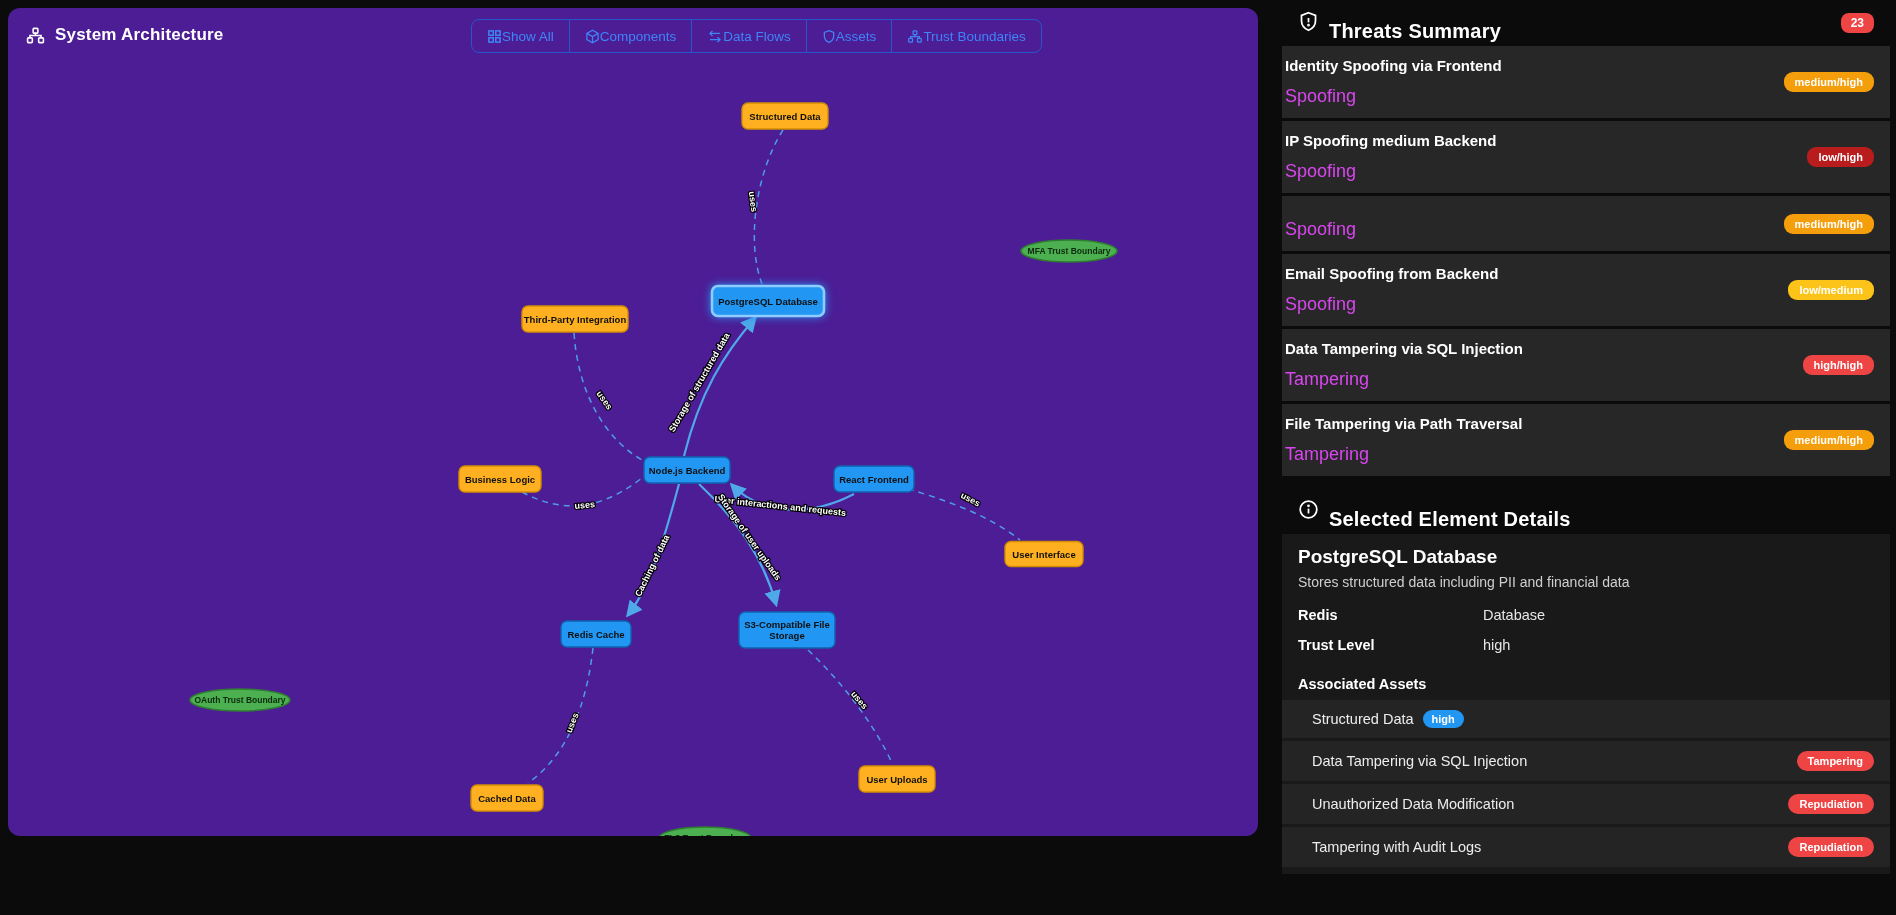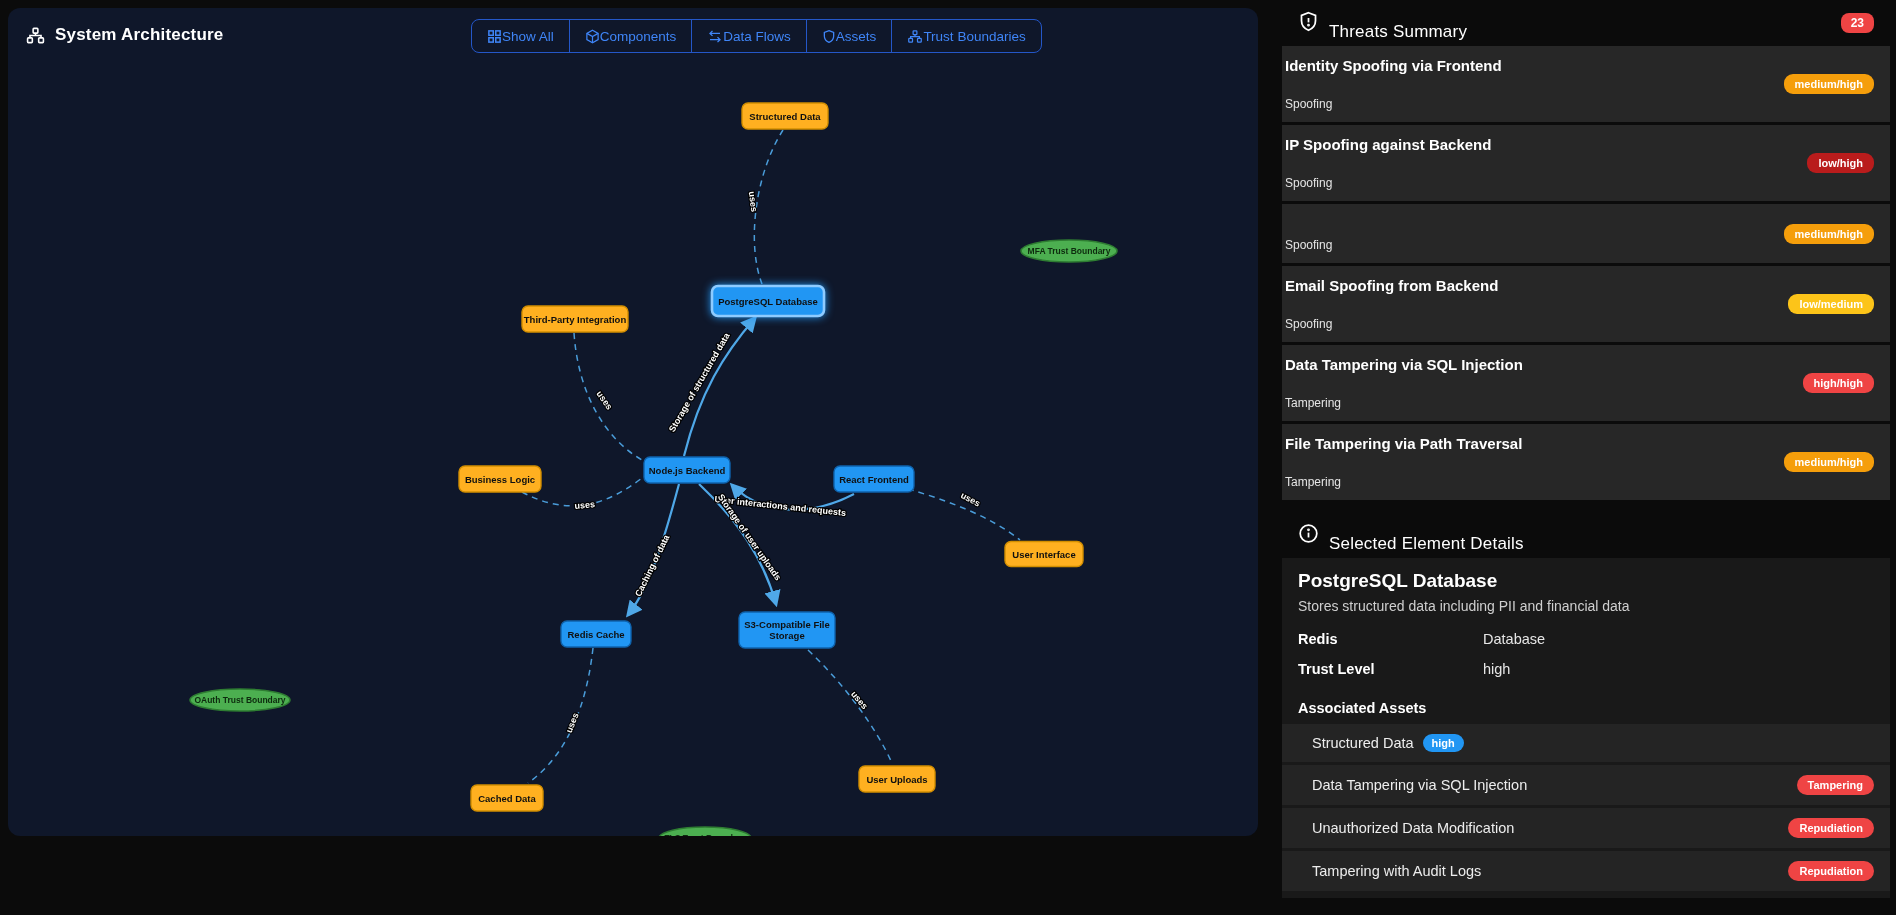--- a/index.html
+++ b/index.html
@@ -1,21 +1,21 @@
 <!DOCTYPE html>
 <html><head>
 <meta charset="utf-8">
 <style>
   * { margin:0; padding:0; box-sizing:border-box; }
   html,body { width:1896px; height:915px; background:#0b0b0b; overflow:hidden;
               font-family:"Liberation Sans", sans-serif; color:#fff; position:relative; }
 
   
   .arch-card { position:absolute; left:8px; top:8px; width:1250px; height:828px;
-               background:#0f172a; border-radius:12px; overflow:hidden; }
+               background:#4c1d95; border-radius:12px; overflow:hidden; }
   .arch-header { position:relative; height:54px; display:flex; align-items:center; padding:0 18px; }
   .arch-title { font-size:17px; font-weight:700; margin-left:10px; letter-spacing:.2px; }
   .title-icon svg { display:block; }
 
   .filter-group { position:absolute; left:463px; top:11px; display:flex;
                   border:1px solid #2457c8; border-radius:8px; overflow:hidden; }
   .filter-btn { display:flex; align-items:center; height:32px; padding:0 15px;
                 background:transparent; border:none; border-right:1px solid #2457c8;
                 color:#3f85f7; font-size:13.5px; font-family:inherit; cursor:pointer; white-space:nowrap; }
   .filter-btn:last-child { border-right:none; }
@@ -29,26 +29,26 @@
   .node-rect.asset      { fill:#ffb020; stroke:#d28e00; stroke-width:1.4; }
   .node-rect.component  { fill:#2196f3; stroke:#0f63ad; stroke-width:1.4; }
   .node-rect.selected   { stroke:#8ecbff; stroke-width:2.6; filter:drop-shadow(0 0 4px #2196f3); }
   .node-ellipse         { fill:#4caf50; stroke:#2e7d32; stroke-width:1.5; }
   .node-label  { font:700 9.5px "Liberation Sans", sans-serif; fill:#101010; text-anchor:middle; }
   .boundary-label { font:700 8.5px "Liberation Sans", sans-serif; fill:#0d2b0e; text-anchor:middle; }
 
   
   .right-col { position:absolute; left:1282px; top:0; width:608px; }
   .panel-header { display:flex; align-items:center; gap:10px; height:46px; padding:0 16px; }
-  .panel-header h2 { font-size:17px; font-weight:400; letter-spacing:.2px;margin-top:17px; }
+  .panel-header h2 { font-size:20px; font-weight:700; letter-spacing:.2px;margin-top:17px; }
   .count-badge { margin-left:auto; background:#ef4444; color:#ffffff; font-size:12px; font-weight:700;
                  padding:3px 10px; border-radius:8px; }
   .threat-row { position:relative; background:#272727; padding:11px 120px 11px 3px; margin-bottom:3px; }
   .threat-title { font-size:15px; font-weight:700; }
-  .threat-cat   { font-size:12px; color:#e5e5e5; margin-top:23px; }
+  .threat-cat   { font-size:18px; color:#d946ef; margin-top:12px; }
   .sev-badge { position:absolute; right:16px; top:50%; transform:translateY(-50%);
                font-size:11px; font-weight:700; color:#fff; padding:4px 11px; border-radius:9px; }
 
   .details-panel { margin-top:12px; }
   .details-body  { background:#191919; padding-bottom:4px; }
   .element-name  { font-size:19px; font-weight:700; padding:12px 16px 6px; }
   .element-desc  { font-size:14px; color:#cfcfcf; padding:0 16px 10px; }
   .prop-row  { display:flex; padding:7px 16px; font-size:14.5px; }
   .prop-label{ font-weight:700; width:185px; flex:none; }
   .prop-value{ color:#e6e6e6; }
@@ -230,21 +230,21 @@
       <h2>Threats Summary</h2>
       <span class="count-badge">23</span>
     </div>
     <div id="threat-list">
         <div class="threat-row">
           <div class="threat-title">Identity Spoofing via Frontend</div>
           <div class="threat-cat">Spoofing</div>
           <span class="sev-badge" style="background:#f59e0b">medium/high</span>
         </div>
         <div class="threat-row">
-          <div class="threat-title">IP Spoofing against Backend</div>
+          <div class="threat-title">IP Spoofing medium Backend</div>
           <div class="threat-cat">Spoofing</div>
           <span class="sev-badge" style="background:#b91c1c">low/high</span>
         </div>
         <div class="threat-row">
           <div class="threat-cat">Spoofing</div>
           <span class="sev-badge" style="background:#f59e0b">medium/high</span>
         </div>
         <div class="threat-row">
           <div class="threat-title">Email Spoofing from Backend</div>
           <div class="threat-cat">Spoofing</div>

